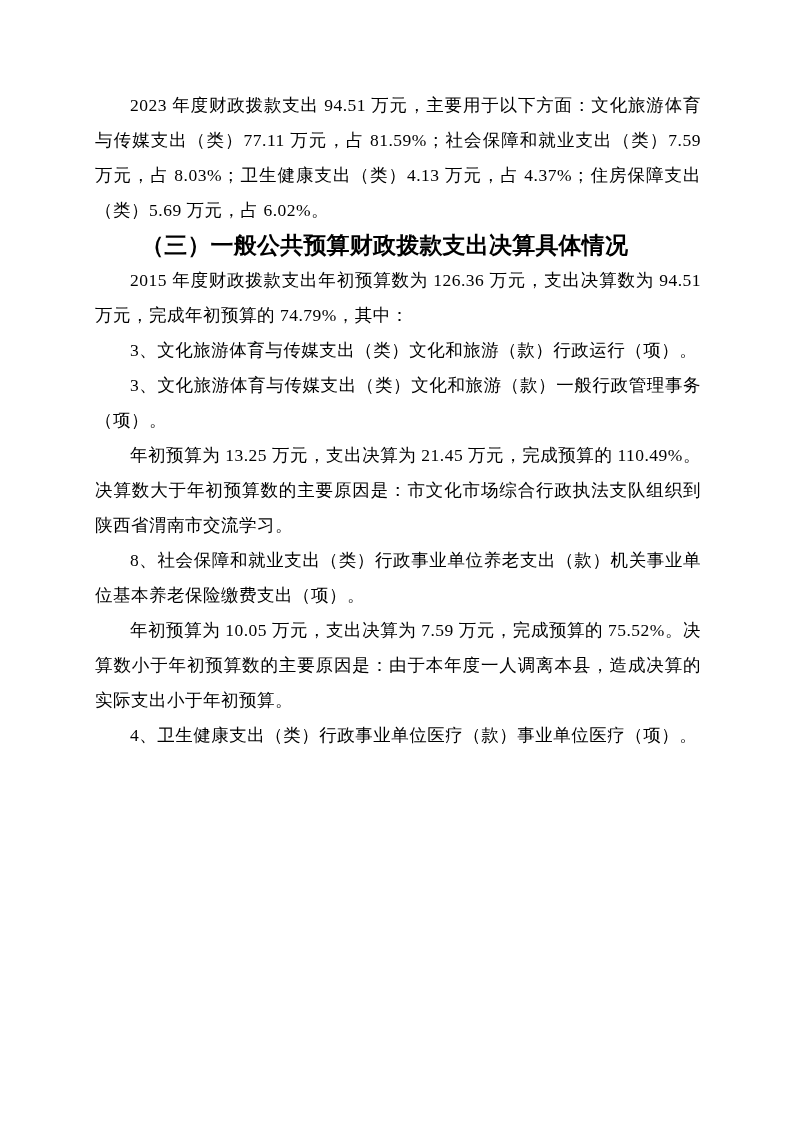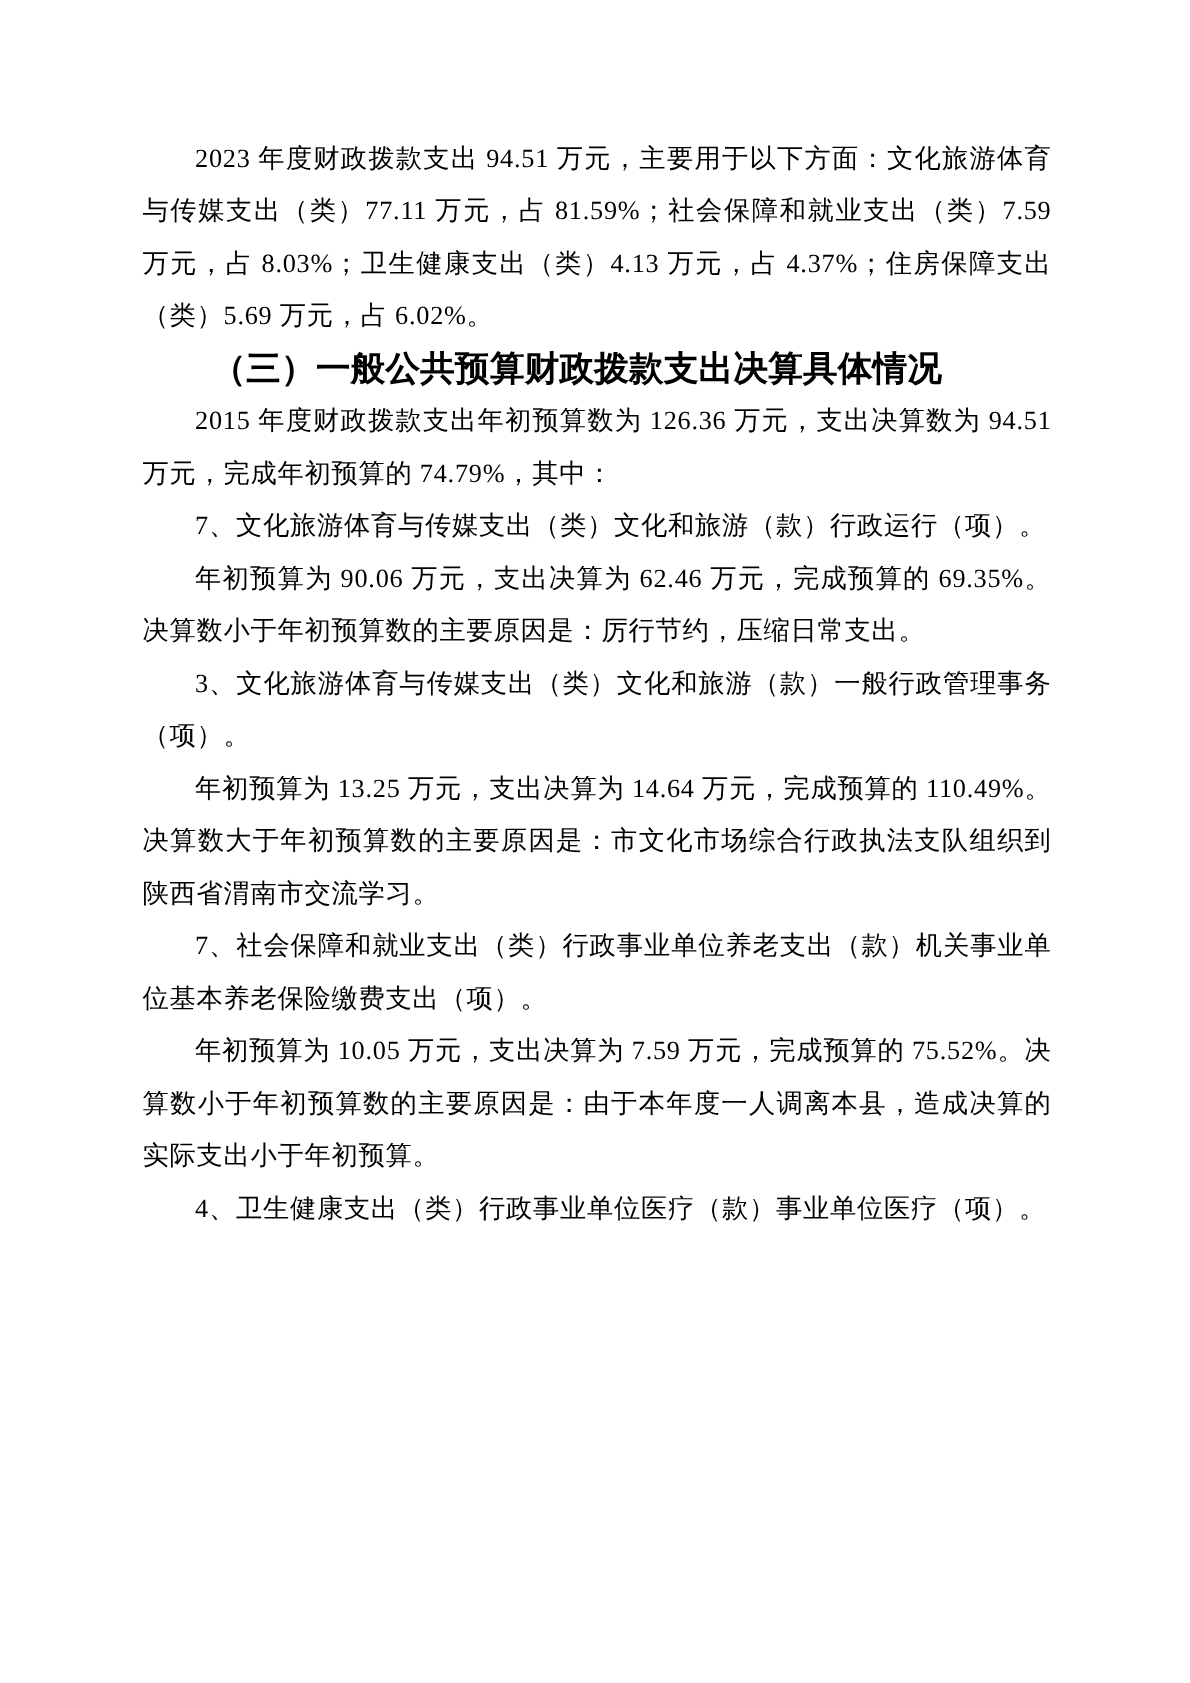--- a/index.html
+++ b/index.html
@@ -41,21 +41,20 @@
   }
 </style>
 </head>
 <body>
 
 <div class="page">
   <div class="doc">
     <p>2023 年度财政拨款支出 94.51 万元，主要用于以下方面：文化旅游体育与传媒支出（类）77.11 万元，占 81.59%；社会保障和就业支出（类）7.59 万元，占 8.03%；卫生健康支出（类）4.13 万元，占 4.37%；住房保障支出（类）5.69 万元，占 6.02%。</p>
     <p class="heading">（三）一般公共预算财政拨款支出决算具体情况</p>
     <p>2015 年度财政拨款支出年初预算数为 126.36 万元，支出决算数为 94.51 万元，完成年初预算的 74.79%，其中：</p>
-    <p>7、文化旅游体育与传媒支出（类）文化和旅游（款）行政运行（项）。</p>
-    <p>年初预算为 90.06 万元，支出决算为 62.46 万元，完成预算的 69.35%。决算数小于年初预算数的主要原因是：厉行节约，压缩日常支出。</p>
+    <p>3、文化旅游体育与传媒支出（类）文化和旅游（款）行政运行（项）。</p>
     <p>3、文化旅游体育与传媒支出（类）文化和旅游（款）一般行政管理事务（项）。</p>
-    <p>年初预算为 13.25 万元，支出决算为 14.64 万元，完成预算的 110.49%。决算数大于年初预算数的主要原因是：市文化市场综合行政执法支队组织到陕西省渭南市交流学习。</p>
-    <p>7、社会保障和就业支出（类）行政事业单位养老支出（款）机关事业单位基本养老保险缴费支出（项）。</p>
+    <p>年初预算为 13.25 万元，支出决算为 21.45 万元，完成预算的 110.49%。决算数大于年初预算数的主要原因是：市文化市场综合行政执法支队组织到陕西省渭南市交流学习。</p>
+    <p>8、社会保障和就业支出（类）行政事业单位养老支出（款）机关事业单位基本养老保险缴费支出（项）。</p>
     <p>年初预算为 10.05 万元，支出决算为 7.59 万元，完成预算的 75.52%。决算数小于年初预算数的主要原因是：由于本年度一人调离本县，造成决算的实际支出小于年初预算。</p>
     <p>4、卫生健康支出（类）行政事业单位医疗（款）事业单位医疗（项）。</p>
   </div>
 </div>
 
 </body></html>

